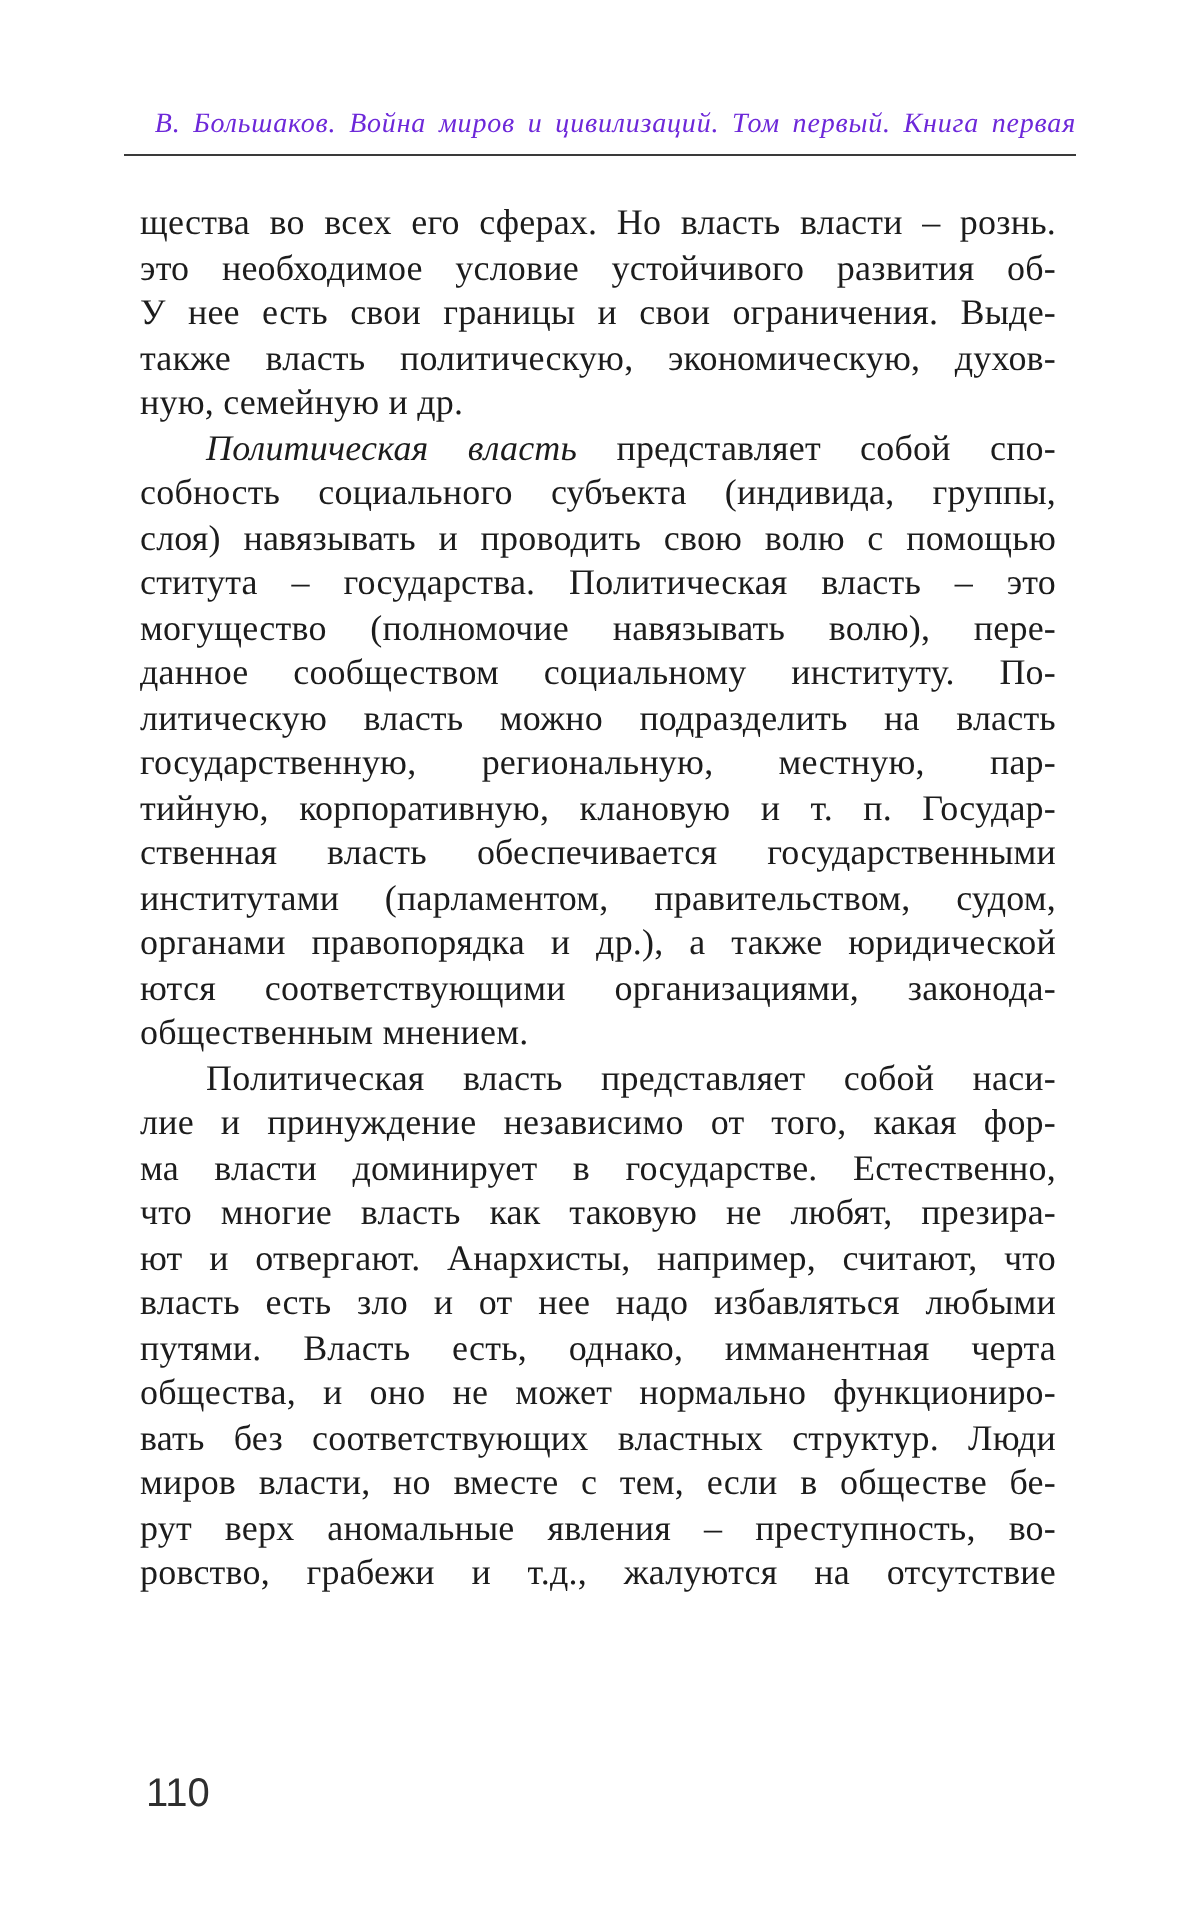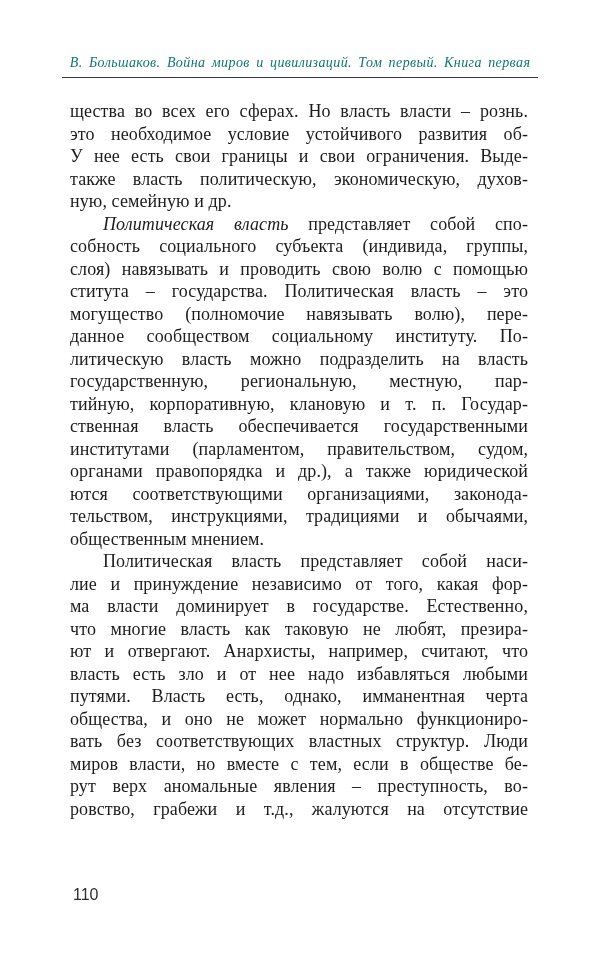--- a/index.html
+++ b/index.html
@@ -15,26 +15,26 @@
     overflow: hidden;
     font-family: "Liberation Serif", serif;
     color: #1c1c1c;
   }
   
   .running-head {
     position: absolute;
     top: 55px;
     left: 62px;
     width: 476px;
-    text-align: center;
+    text-align: right;
     font-style: italic;
     font-size: 14px;
     letter-spacing: 0.4px;
     word-spacing: 2.5px;
-    color: #0f766e;
+    color: #6d28d9;
     white-space: nowrap;
   }
   .header-rule {
     position: absolute;
     top: 77px;
     left: 62px;
     width: 476px;
     height: 0;
     border-top: 1.6px solid #3a3a3a;
   }
@@ -65,21 +65,21 @@
   }
   .italic-lead {
     font-style: italic;
   }
   
   .page-number {
     position: absolute;
     left: 73px;
     top: 886px;
     font-family: "Liberation Sans", sans-serif;
-    font-size: 16px;
+    font-size: 20px;
     color: #2e2e2e;
     text-align: right;
   }
 </style>
 </head>
 <body>
 
 <div class="page">
   <div class="running-head">В. Большаков. Война миров и цивилизаций. Том первый. Книга первая</div>
   <div class="header-rule"></div>
@@ -99,21 +99,20 @@
         <div class="line">ститута – государства. Политическая власть – это</div>
         <div class="line">могущество (полномочие навязывать волю), пере-</div>
         <div class="line">данное сообществом социальному институту. По-</div>
         <div class="line">литическую власть можно подразделить на власть</div>
         <div class="line">государственную, региональную, местную, пар-</div>
         <div class="line">тийную, корпоративную, клановую и т. п. Государ-</div>
         <div class="line">ственная власть обеспечивается государственными</div>
         <div class="line">институтами (парламентом, правительством, судом,</div>
         <div class="line">органами правопорядка и др.), а также юридической</div>
         <div class="line">ются соответствующими организациями, законода-</div>
-        <div class="line">тельством, инструкциями, традициями и обычаями,</div>
         <div class="line flush-left">общественным мнением.</div>
       </div>
       <div class="paragraph">
         <div class="line indent">Политическая власть представляет собой наси-</div>
         <div class="line">лие и принуждение независимо от того, какая фор-</div>
         <div class="line">ма власти доминирует в государстве. Естественно,</div>
         <div class="line">что многие власть как таковую не любят, презира-</div>
         <div class="line">ют и отвергают. Анархисты, например, считают, что</div>
         <div class="line">власть есть зло и от нее надо избавляться любыми</div>
         <div class="line">путями. Власть есть, однако, имманентная черта</div>

